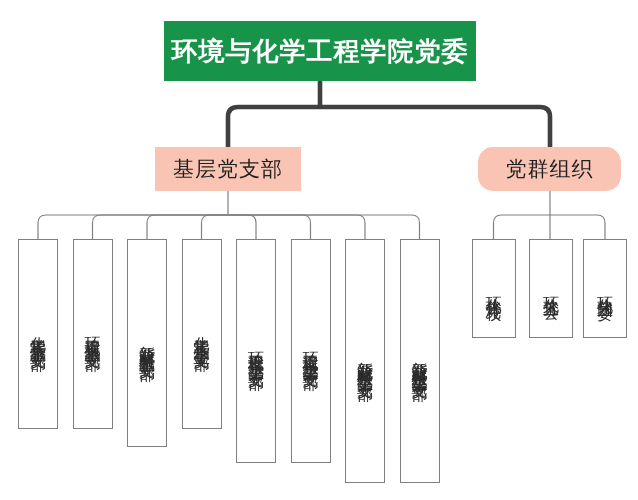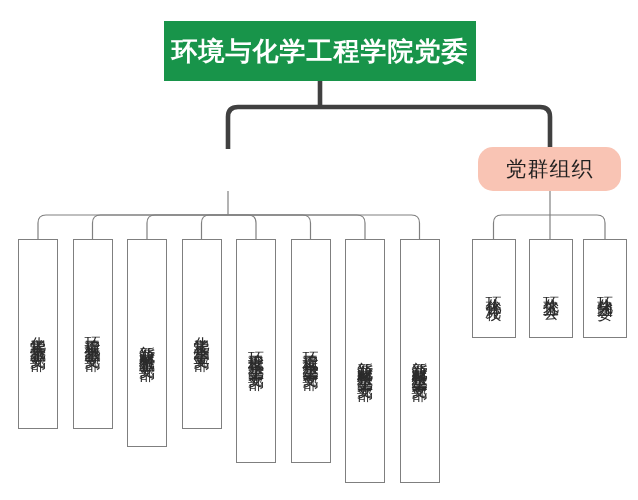--- a/index.html
+++ b/index.html
@@ -69,20 +69,23 @@
       <path class="thin" d="M550 191 V240"></path>
       <path class="thin" d="M550 215 H501.5 Q493.5 215 493.5 223 V240"></path>
       <path class="thin" d="M550 215 H597 Q605 215 605 223 V240"></path>
     </g>
   </svg>
 
   <div class="node root-node">
     <span>环境与化学工程学院党委</span>
   </div>
 
+  <div class="node branch-node branch-left">
+    <span>基层党支部</span>
+  </div>
 
   <div class="node branch-node branch-right">
     <span>党群组织</span>
   </div>
 
   <div class="leaf" style="left:18px;   height:190px;">化学工程系教工党支部</div>
   <div class="leaf" style="left:72.5px; height:190px;">环境工程系教工党支部</div>
   <div class="leaf" style="left:127px;  height:208px;">新能源材料系教工党支部</div>
   <div class="leaf" style="left:181.5px;height:190px;">化学工程系学生党支部</div>
   <div class="leaf" style="left:236px;  height:224px;">环境工程系学生第一党支部</div>

